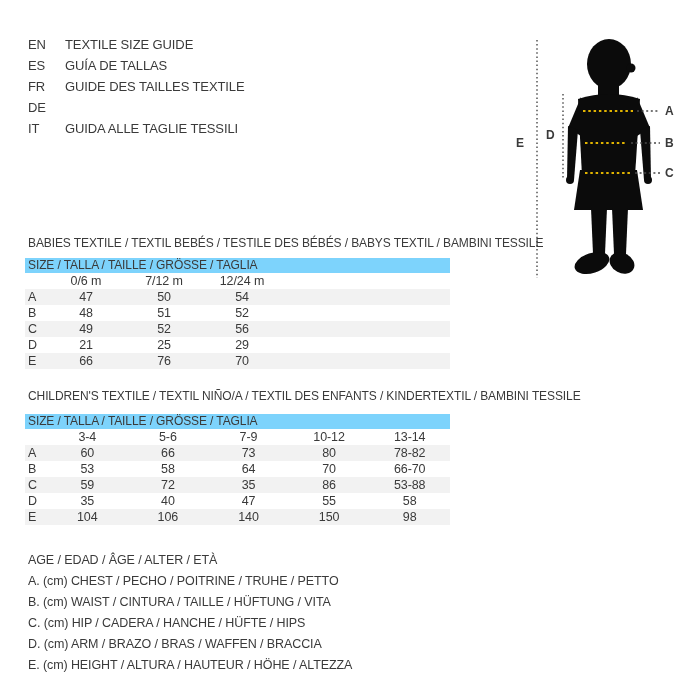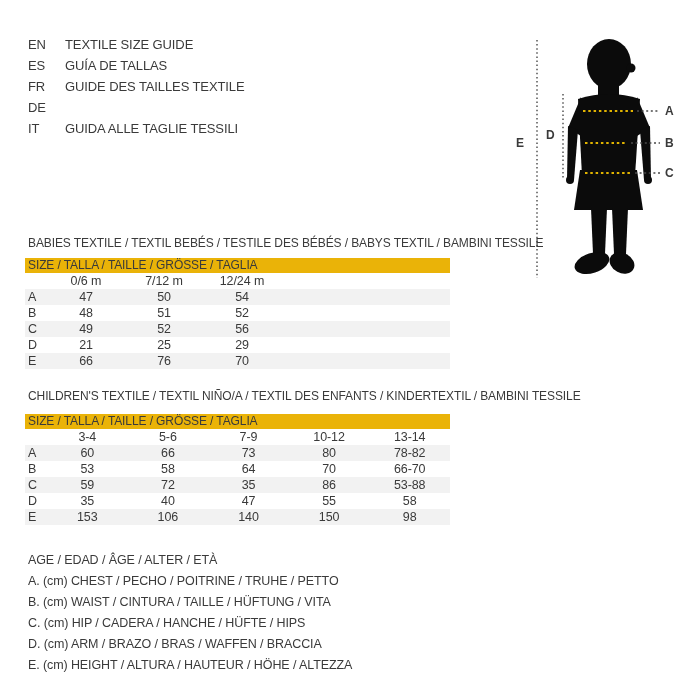--- a/index.html
+++ b/index.html
@@ -22,21 +22,21 @@
   .m-label.c{left:155px;top:136px;}
   .m-label.d{left:36px;top:98px;}
   .m-label.e{left:6px;top:106px;}
   
   .tbl-title{position:absolute;left:28px;font-size:12px;white-space:nowrap;}
   #babies-title{top:236px;}
   #children-title{top:389px;}
   .size-table{position:absolute;left:25px;width:425px;}
   #babies-table{top:258px;}
   #children-table{top:414px;}
-  .size-bar{height:15px;line-height:15px;background:#eab308;font-size:12px;padding-left:3px;
+  .size-bar{height:15px;line-height:15px;background:#7dd3fc;font-size:12px;padding-left:3px;
             white-space:nowrap;overflow:hidden;}
   .trow{display:grid;height:16px;align-items:center;font-size:12.5px;}
   .babies .trow{grid-template-columns:22px 78px 78px 78px 1fr;}
   .children .trow{grid-template-columns:22px repeat(5,1fr);}
   .trow .l{padding-left:3px;}
   .trow .c{text-align:center;}
   .trow.alt{background:#f2f2f2;}
   
   .legend{position:absolute;left:28px;top:550px;font-size:12.5px;line-height:21px;}
   .legend div{white-space:nowrap;}
@@ -195,21 +195,21 @@
   <div class="trow">
     <span class="l">D</span>
     <span class="c">35</span>
     <span class="c">40</span>
     <span class="c">47</span>
     <span class="c">55</span>
     <span class="c">58</span>
   </div>
   <div class="trow alt">
     <span class="l">E</span>
-    <span class="c">153</span>
+    <span class="c">104</span>
     <span class="c">106</span>
     <span class="c">140</span>
     <span class="c">150</span>
     <span class="c">98</span>
   </div>
 </div>
 
 <div class="legend">
   <div>AGE / EDAD / ÂGE / ALTER / ETÀ</div>
   <div>A. (cm) CHEST / PECHO / POITRINE / TRUHE / PETTO</div>

